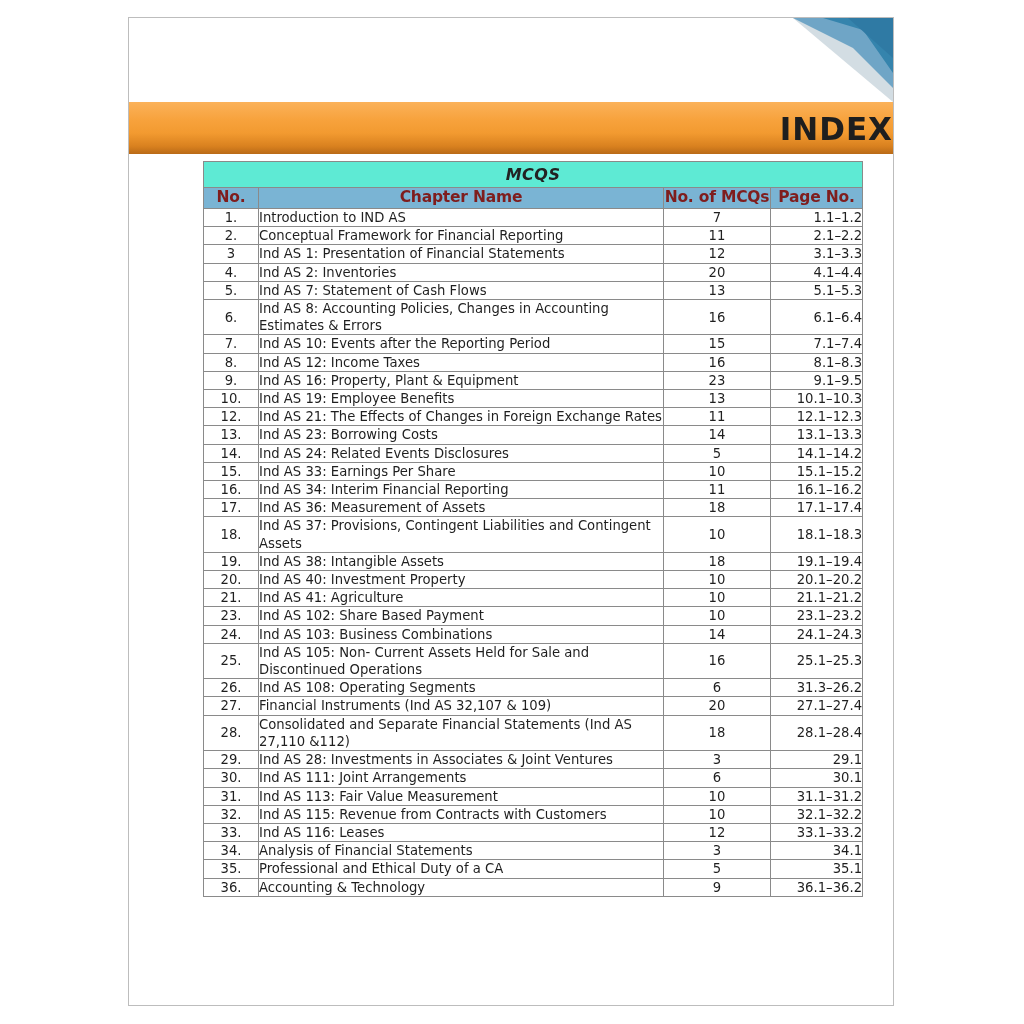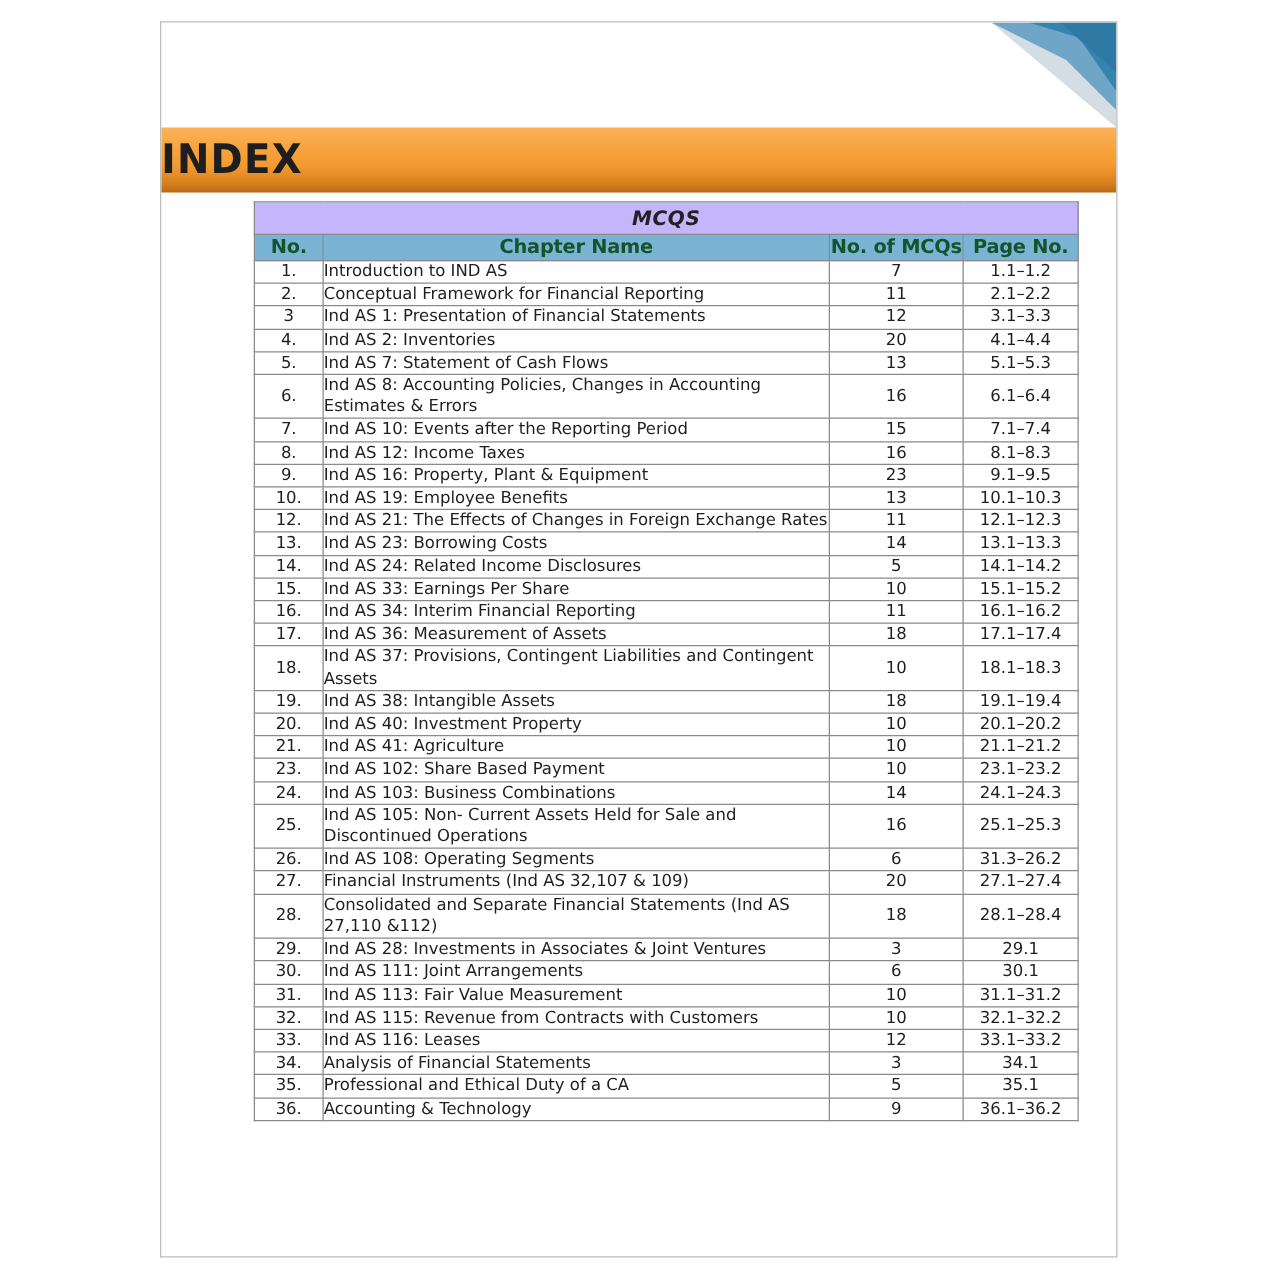--- a/index.html
+++ b/index.html
@@ -10,46 +10,46 @@
     .page {
       position: absolute; left: 128px; top: 17px; width: 766px; height: 989px;
       border: 1px solid #bdbdbd; box-sizing: border-box; background: #fff; overflow: hidden;
     }
     .corner {
       position: absolute; right: 0; top: 0; width: 100px; height: 84px;
     }
     .band {
       position: absolute; left: 0; top: 84px; width: 100%; height: 52px;
       background: linear-gradient(to bottom, #fbb25a 0%, #f7a23c 35%, #f29a30 60%, #d9811f 85%, #b96a17 100%);
-      display: flex; align-items: center; justify-content: flex-start;
+      display: flex; align-items: center; justify-content: flex-end;
     }
     .band-title {
       font-family: "DejaVu Sans", sans-serif; font-weight: bold; font-size: 31px;
       color: #1e1e1e; letter-spacing: 1px; transform: scaleY(1.05);
     }
     table.index {
       position: absolute; left: 74px; top: 143px; width: 659px;
       border-collapse: collapse; table-layout: fixed;
       font-family: "DejaVu Sans", sans-serif; font-size: 13.2px; color: #1f1f1f;
     }
     table.index td, table.index th {
       border: 1px solid #8a8a8a; padding: 0; line-height: 17.2px; vertical-align: middle;
     }
     .title-row th {
-      background: #c4b5fd; height: 25px; font-style: italic; font-weight: bold;
+      background: #5eead4; height: 25px; font-style: italic; font-weight: bold;
       font-size: 16px; letter-spacing: 0.5px; text-align: center; color: #222;
     }
     .head-row th {
       background: #7ab4d4; height: 20px; font-weight: bold; font-size: 15.5px;
-      text-align: center; color: #14532d; white-space: nowrap; letter-spacing: -0.2px;
+      text-align: center; color: #7f1d1d; white-space: nowrap; letter-spacing: -0.2px;
     }
     td.c-no { text-align: center; }
     td.c-name { text-align: left; padding-left: 6px; padding-right: 4px; white-space: normal; }
     td.c-mcq { text-align: center; }
-    td.c-page { text-align: center; margin-top: 12px; }
+    td.c-page { text-align: right; margin-top: 12px; }
     tr.r td { height: 17.2px; }
   </style>
 </head>
 <body>
 
 <div class="page">
   <svg class="corner" viewBox="0 0 100 84">
     <polygon points="0,0 100,0 100,84" fill="#d3dde3"></polygon>
     <polygon points="0,0 100,0 100,70 60,30" fill="#6fa5c6"></polygon>
     <polygon points="30,0 100,0 100,55 70,12" fill="#3584ad"></polygon>
@@ -146,21 +146,21 @@
           <td class="c-page">12.1–12.3</td>
         </tr>
         <tr class="r">
           <td class="c-no">13.</td>
           <td class="c-name">Ind AS 23: Borrowing Costs</td>
           <td class="c-mcq">14</td>
           <td class="c-page">13.1–13.3</td>
         </tr>
         <tr class="r">
           <td class="c-no">14.</td>
-          <td class="c-name">Ind AS 24: Related Income Disclosures</td>
+          <td class="c-name">Ind AS 24: Related Events Disclosures</td>
           <td class="c-mcq">5</td>
           <td class="c-page">14.1–14.2</td>
         </tr>
         <tr class="r">
           <td class="c-no">15.</td>
           <td class="c-name">Ind AS 33: Earnings Per Share</td>
           <td class="c-mcq">10</td>
           <td class="c-page">15.1–15.2</td>
         </tr>
         <tr class="r">

